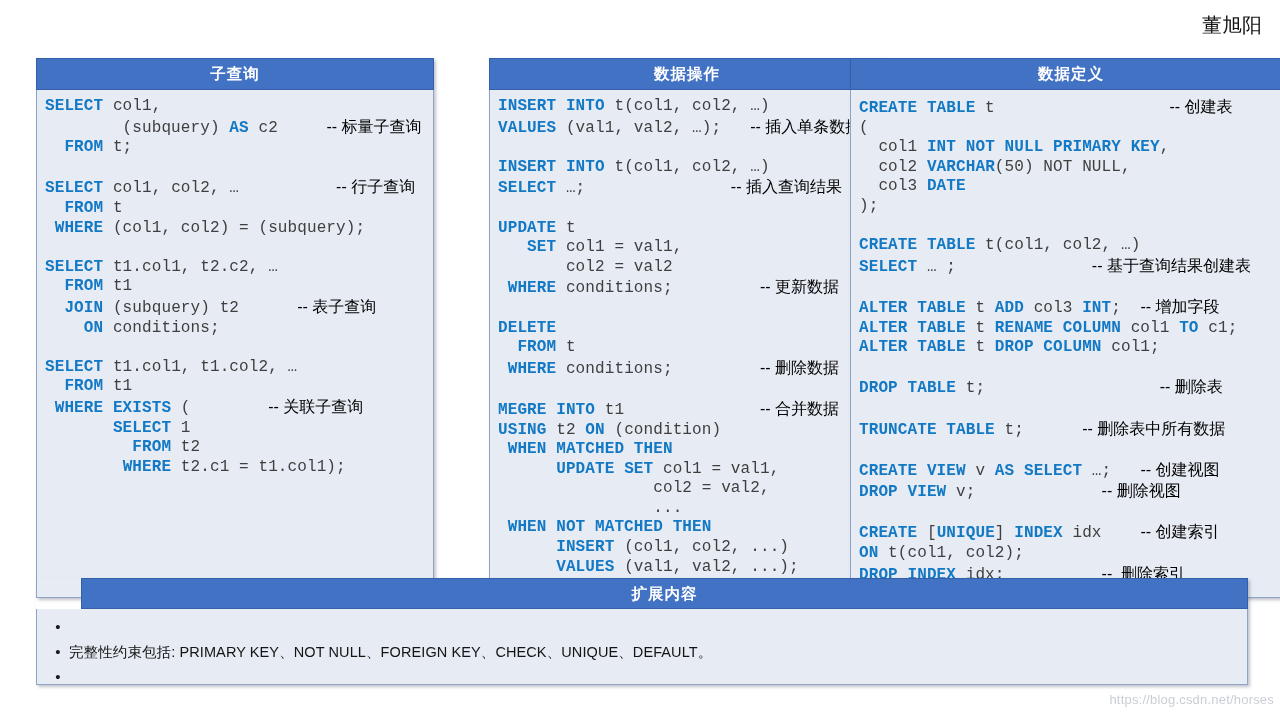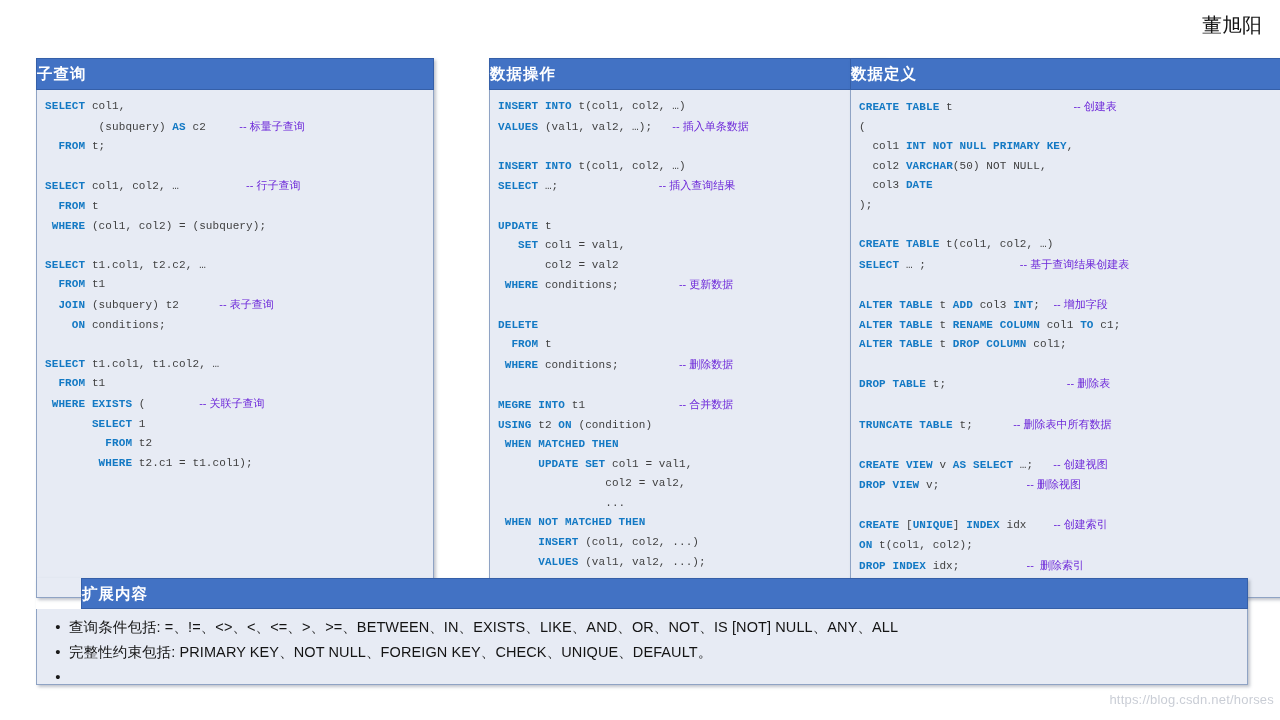--- a/index.html
+++ b/index.html
@@ -52,45 +52,45 @@
     box-shadow: 2px 2px 3px rgba(90,100,120,0.38);
   }
   .panel-head {
     box-sizing: border-box;
     height: 32px;
     background: #4272C4;
     border: 1px solid #355FA8;
     color: #ffffff;
     font-size: 15.5px;
     font-weight: 700;
-    text-align: left;
+    text-align: center;
     line-height: 30px;
     letter-spacing: 1px;
   }
   .panel-body {
     box-sizing: border-box;
     background: #E7EBF4;
     border: 1px solid #8FA3C4;
     border-top: none;
     padding: 7px 0 6px 8px;
     overflow: hidden;
   }
 
   
   .code {
     font-family: "Liberation Mono", "DejaVu Sans Mono", monospace;
-    font-size: 11px;
+    font-size: 16px;
     line-height: 19.6px;
     white-space: pre;
     color: #3F3F3F;
     letter-spacing: 0.1px;
   }
   .code .line { white-space: pre; min-height: 19.6px; }
   .code .kw { color: #1379C4; font-weight: 700; }
-  .code .cm { color: #6d28d9; font-family: "Liberation Sans", "DejaVu Sans", sans-serif; letter-spacing: 0; }
+  .code .cm { color: #000000; font-family: "Liberation Sans", "DejaVu Sans", sans-serif; letter-spacing: 0; }
   .code .id { color: #3F3F3F; }
 
   
   #panel-subquery { left: 36px;  top: 58px; width: 398px; }
   #panel-subquery .panel-body { height: 508px; }
 
   #panel-dml     { left: 443px; top: 58px; width: 396px; margin-left: 46px; }
   #panel-dml .panel-body { height: 508px; }
 
   #panel-ddl     { left: 850px; top: 58px; width: 442px; }
@@ -155,21 +155,20 @@
 <div class="panel" id="panel-ddl">
   <div class="panel-head">数据定义</div>
   <div class="panel-body code"><div class="line"><span class="kw">CREATE TABLE</span><span class="id"> t                  </span><span class="cm">-- 创建表</span></div><div class="line"><span class="id">(</span></div><div class="line"><span class="id">  col1 </span><span class="kw">INT NOT NULL PRIMARY KEY</span><span class="id">,</span></div><div class="line"><span class="id">  col2 </span><span class="kw">VARCHAR</span><span class="id">(50) NOT NULL,</span></div><div class="line"><span class="id">  col3 </span><span class="kw">DATE</span></div><div class="line"><span class="id">);</span></div><div class="line">&nbsp;</div><div class="line"><span class="kw">CREATE TABLE</span><span class="id"> t(col1, col2, …)</span></div><div class="line"><span class="kw">SELECT</span><span class="id"> … ;              </span><span class="cm">-- 基于查询结果创建表</span></div><div class="line">&nbsp;</div><div class="line"><span class="kw">ALTER TABLE</span><span class="id"> t </span><span class="kw">ADD</span><span class="id"> col3 </span><span class="kw">INT</span><span class="id">;  </span><span class="cm">-- 增加字段</span></div><div class="line"><span class="kw">ALTER TABLE</span><span class="id"> t </span><span class="kw">RENAME COLUMN</span><span class="id"> col1 </span><span class="kw">TO</span><span class="id"> c1;</span></div><div class="line"><span class="kw">ALTER TABLE</span><span class="id"> t </span><span class="kw">DROP COLUMN</span><span class="id"> col1;</span></div><div class="line">&nbsp;</div><div class="line"><span class="kw">DROP TABLE</span><span class="id"> t;                  </span><span class="cm">-- 删除表</span></div><div class="line">&nbsp;</div><div class="line"><span class="kw">TRUNCATE TABLE</span><span class="id"> t;      </span><span class="cm">-- 删除表中所有数据</span></div><div class="line">&nbsp;</div><div class="line"><span class="kw">CREATE VIEW</span><span class="id"> v </span><span class="kw">AS SELECT</span><span class="id"> …;   </span><span class="cm">-- 创建视图</span></div><div class="line"><span class="kw">DROP VIEW</span><span class="id"> v;             </span><span class="cm">-- 删除视图</span></div><div class="line">&nbsp;</div><div class="line"><span class="kw">CREATE</span><span class="id"> [</span><span class="kw">UNIQUE</span><span class="id">] </span><span class="kw">INDEX</span><span class="id"> idx    </span><span class="cm">-- 创建索引</span></div><div class="line"><span class="kw">ON</span><span class="id"> t(col1, col2);</span></div><div class="line"><span class="kw">DROP INDEX</span><span class="id"> idx;          </span><span class="cm">--  删除索引</span></div></div>
 </div>
 
 <div class="panel" id="panel-extra">
   <div class="panel-head">扩展内容</div>
   <div class="panel-body">
       <div class="bullet-row">
         <span class="bullet-dot">•</span>
-        <span class="bullet-text">查询条件包括: =、!=、&lt;&gt;、&lt;、&lt;=、&gt;、&gt;=、BETWEEN、IN、EXISTS、LIKE、AND、OR、NOT、IS [NOT] NULL、ANY、ALL</span>
       </div>
       <div class="bullet-row">
         <span class="bullet-dot">•</span>
         <span class="bullet-text">完整性约束包括: PRIMARY KEY、NOT NULL、FOREIGN KEY、CHECK、UNIQUE、DEFAULT。</span>
       </div>
       <div class="bullet-row">
         <span class="bullet-dot">•</span>
       </div>
     </div>
 </div>

